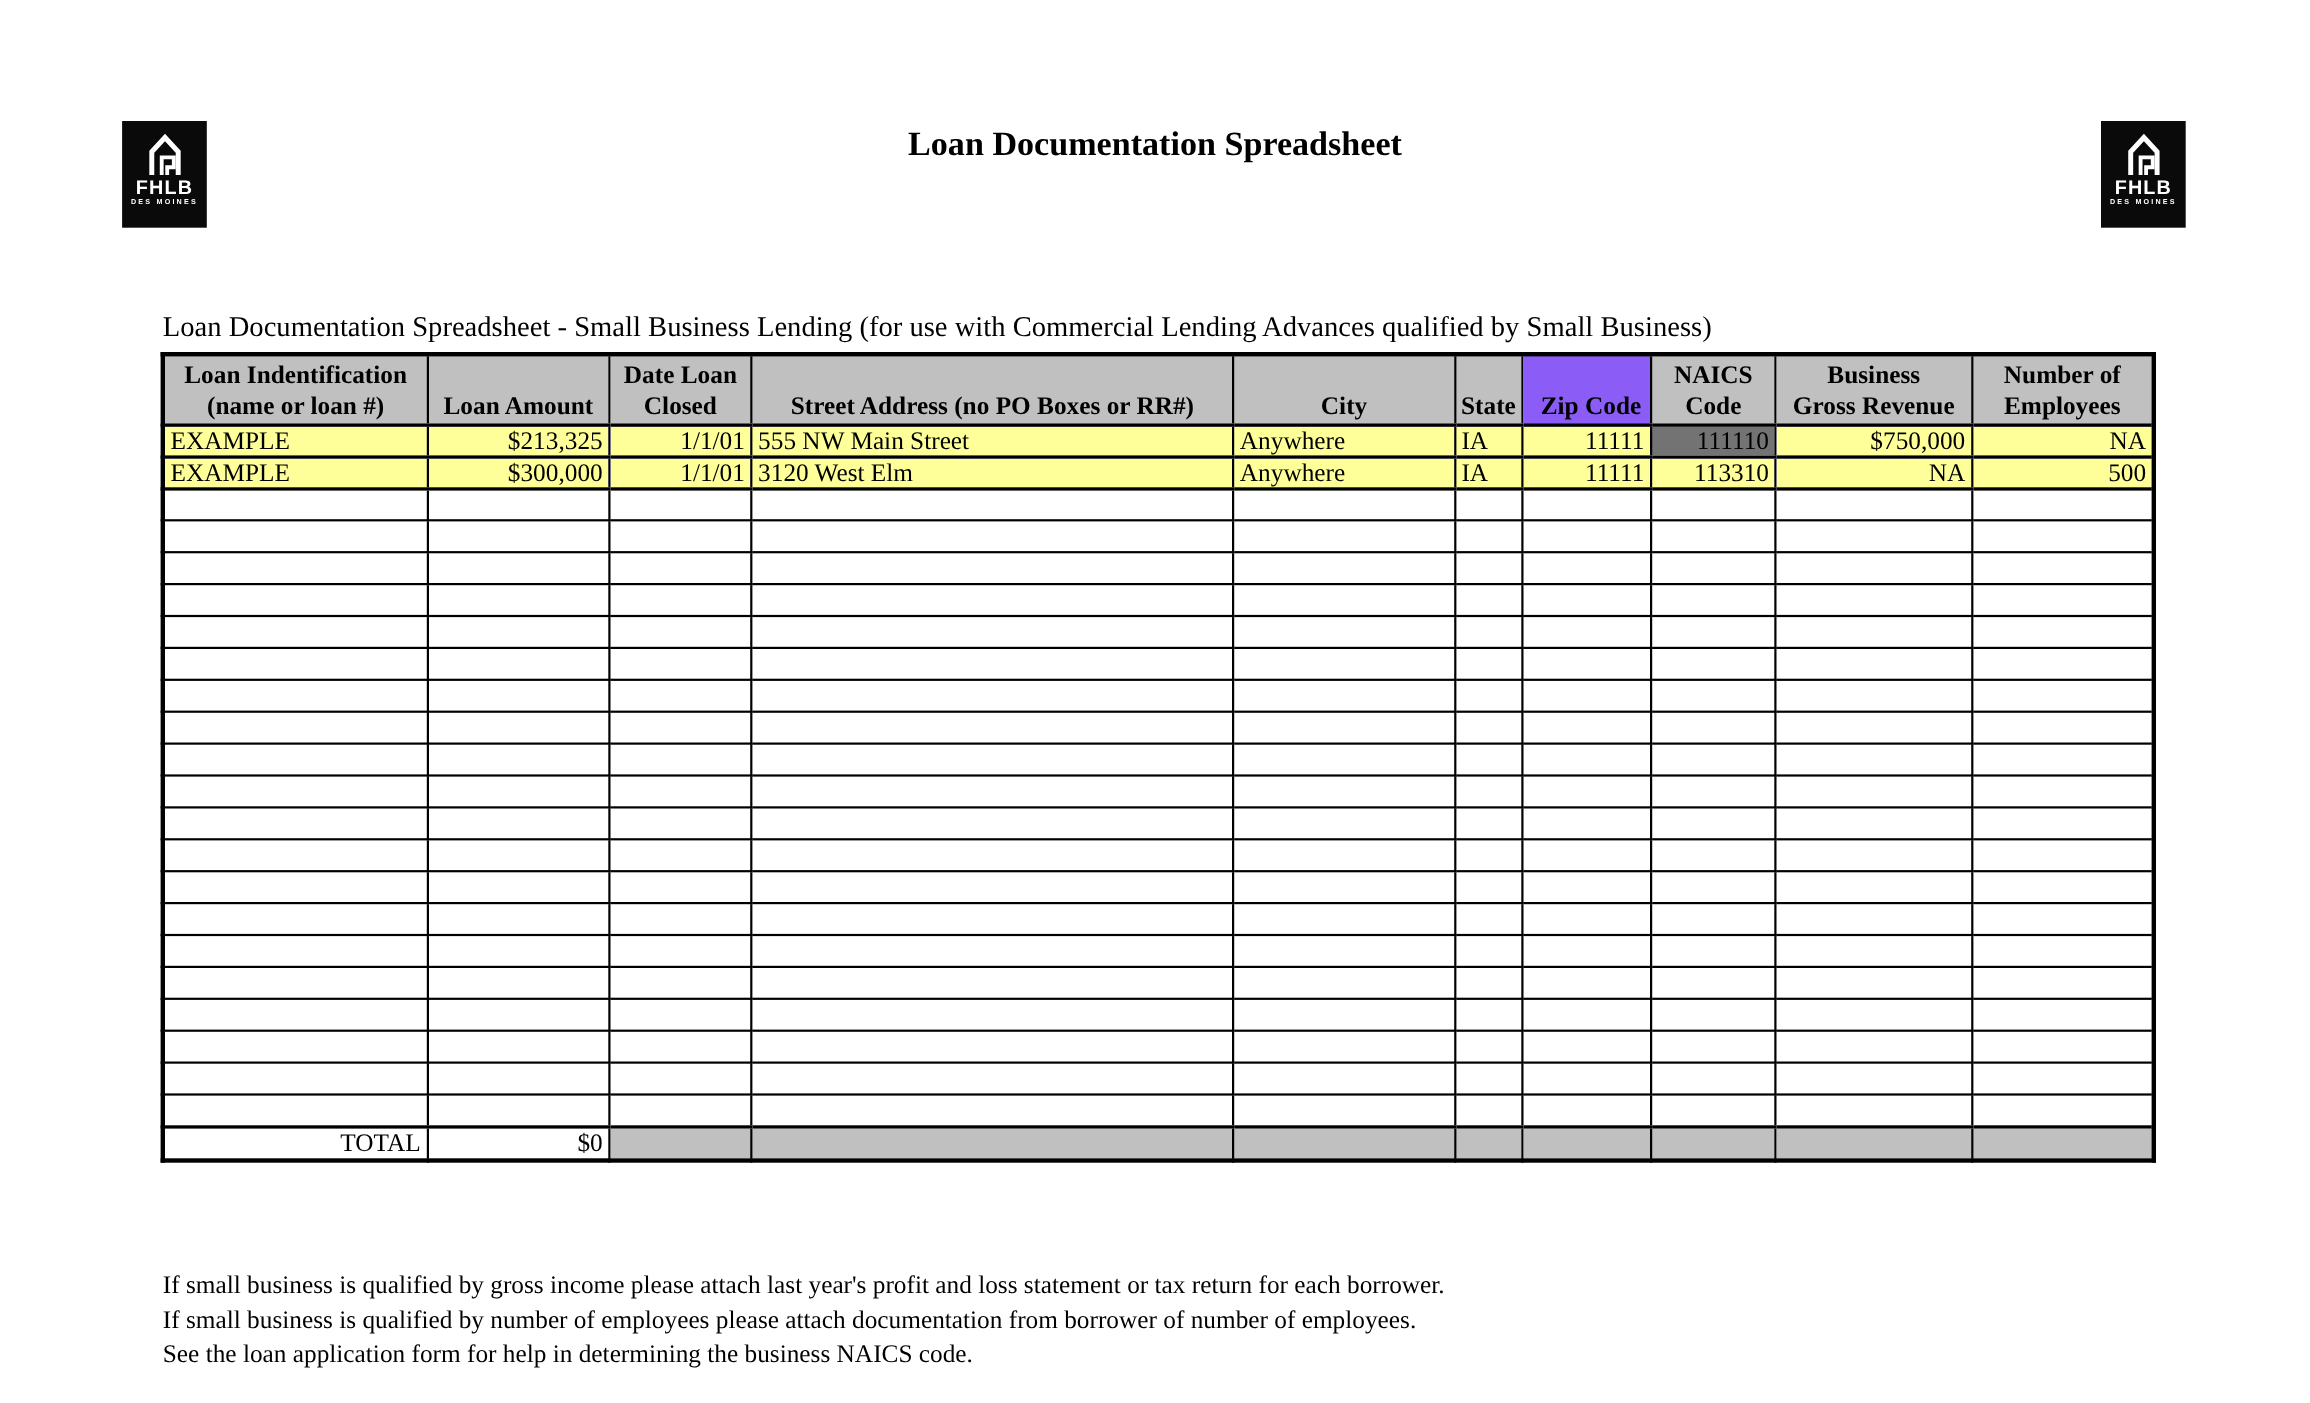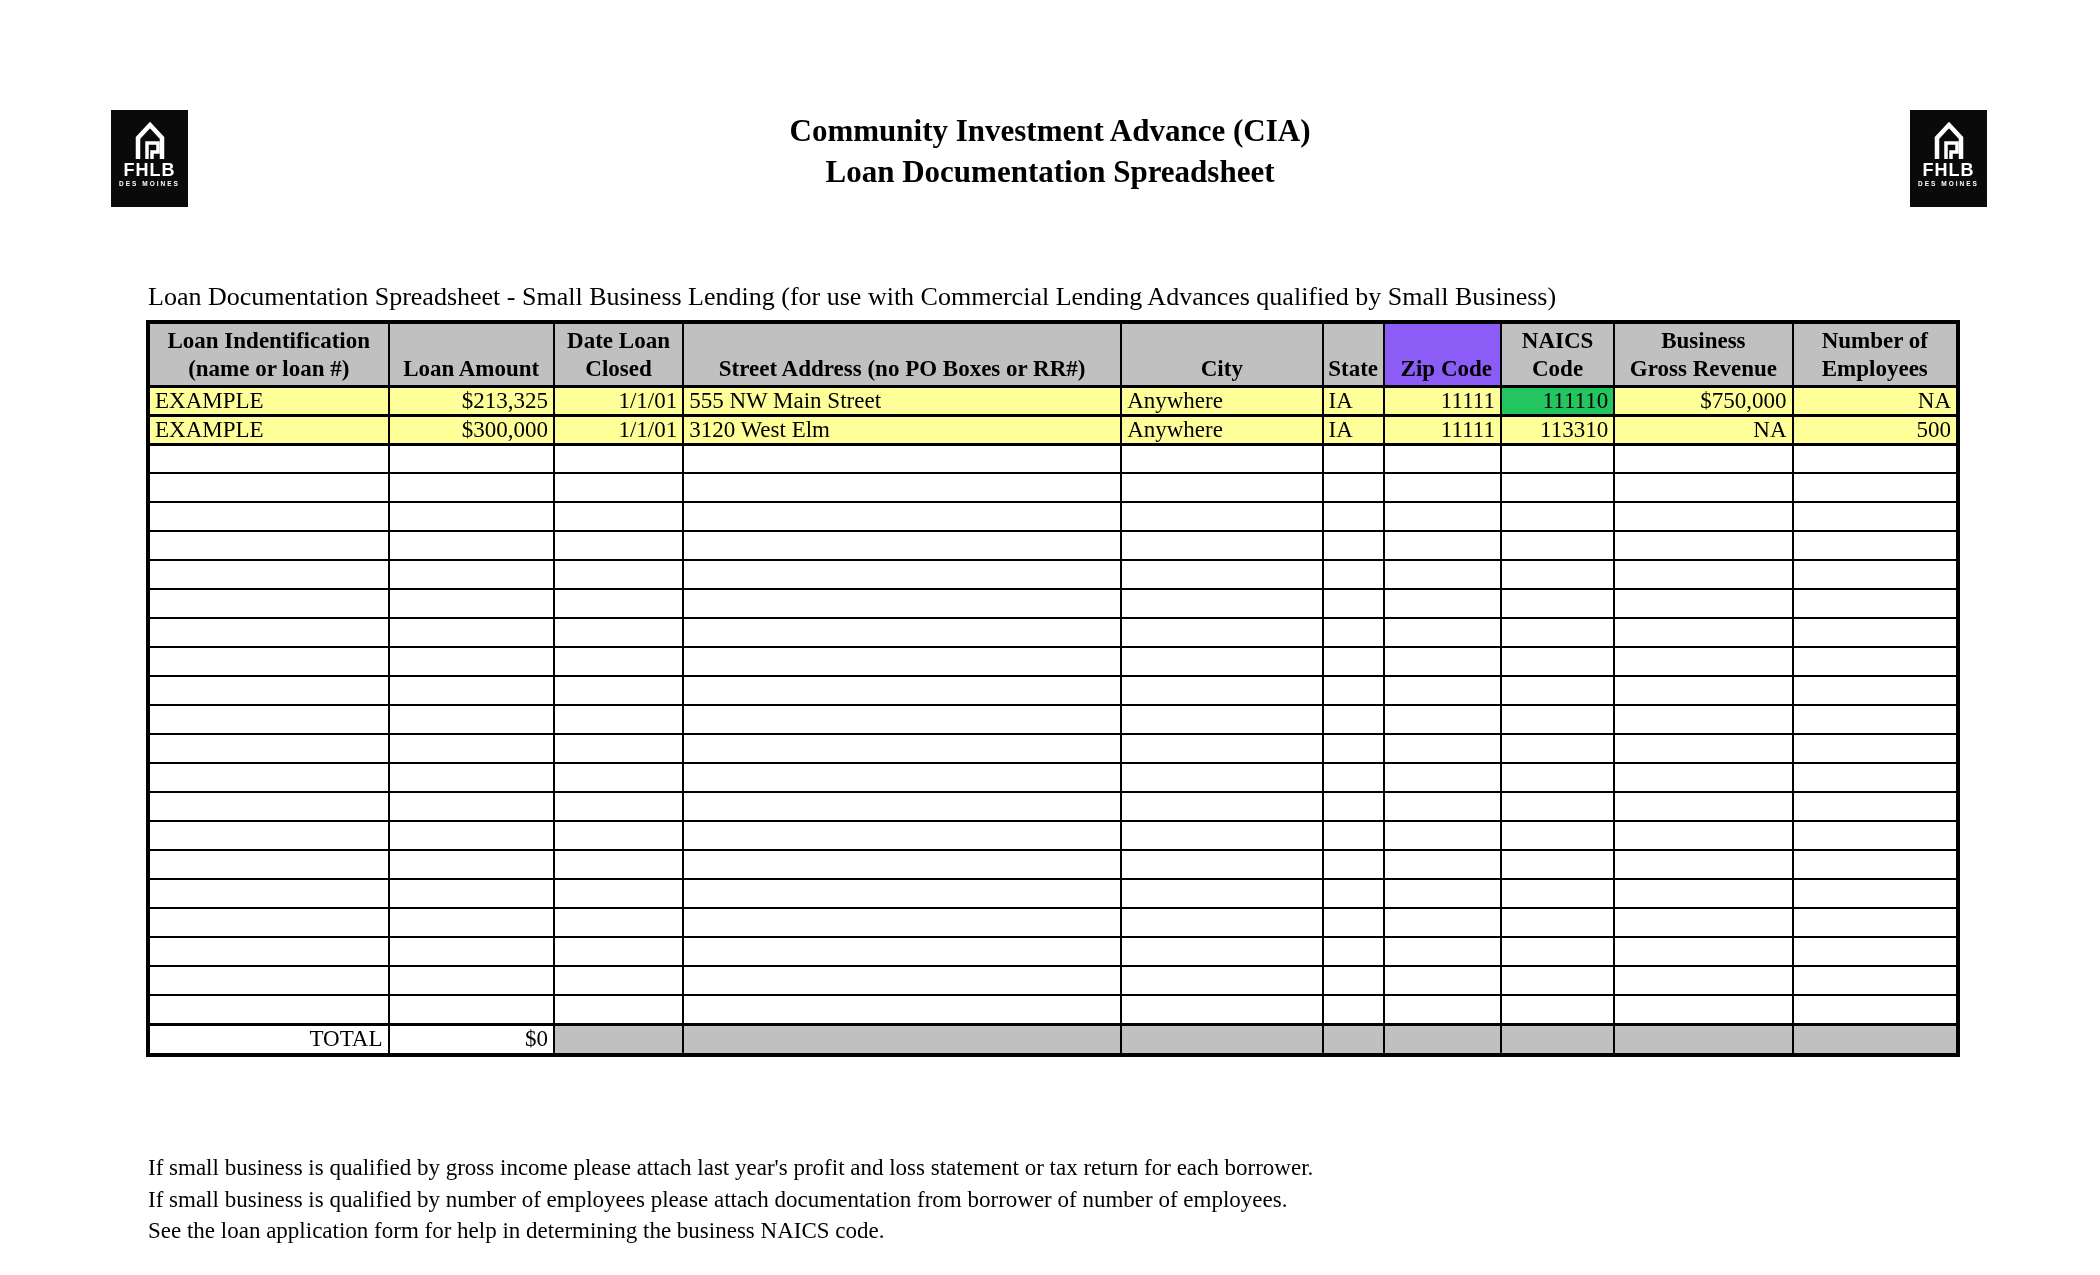--- a/index.html
+++ b/index.html
@@ -134,21 +134,20 @@
 <div class="fhlb-logo right">
   <svg width="46" height="42" viewBox="0 0 46 42">
     <path d="M11 42 V21 L23 8 L35 21 V42" fill="none" stroke="#ffffff" stroke-width="4.5"></path>
     <path d="M20 42 V26 H31 V35 H25 V42" fill="none" stroke="#ffffff" stroke-width="3.5"></path>
   </svg>
   <div class="org">FHLB</div>
   <div class="sub">DES MOINES</div>
 </div>
 
 <div class="title-block">
-  <div>Community Investment Advance (CIA)</div>
   <div>Loan Documentation Spreadsheet</div>
 </div>
 
 <div class="sheet-caption">Loan Documentation Spreadsheet - Small Business Lending (for use with Commercial Lending Advances qualified by Small Business)</div>
 
 <table class="loan-table" style="width: 1814px;">
   <colgroup>
       <col style="width: 240px;">
       <col style="width: 165px;">
       <col style="width: 129px;">
@@ -201,21 +200,21 @@
     </thead>
   <tbody>
       <tr class="example">
         <td class="al" style="background: rgb(255, 255, 153);">EXAMPLE</td>
         <td class="ar" style="background: rgb(255, 255, 153);">$213,325</td>
         <td class="ar" style="background: rgb(255, 255, 153);">1/1/01</td>
         <td class="al" style="background: rgb(255, 255, 153);">555 NW Main Street</td>
         <td class="al" style="background: rgb(255, 255, 153);">Anywhere</td>
         <td class="al" style="background: rgb(255, 255, 153);">IA</td>
         <td class="ar" style="background: rgb(255, 255, 153);">11111</td>
-        <td class="ar" style="background: #22c55e; padding-left: 23px;">111110</td>
+        <td class="ar" style="background: #737373; padding-left: 23px;">111110</td>
         <td class="ar" style="background: rgb(255, 255, 153);">$750,000</td>
         <td class="ar" style="background: rgb(255, 255, 153);">NA</td>
       </tr>
       <tr class="example">
         <td class="al" style="background: rgb(255, 255, 153);">EXAMPLE</td>
         <td class="ar" style="background: rgb(255, 255, 153);">$300,000</td>
         <td class="ar" style="background: rgb(255, 255, 153);">1/1/01</td>
         <td class="al" style="background: rgb(255, 255, 153);">3120 West Elm</td>
         <td class="al" style="background: rgb(255, 255, 153);">Anywhere</td>
         <td class="al" style="background: rgb(255, 255, 153);">IA</td>

